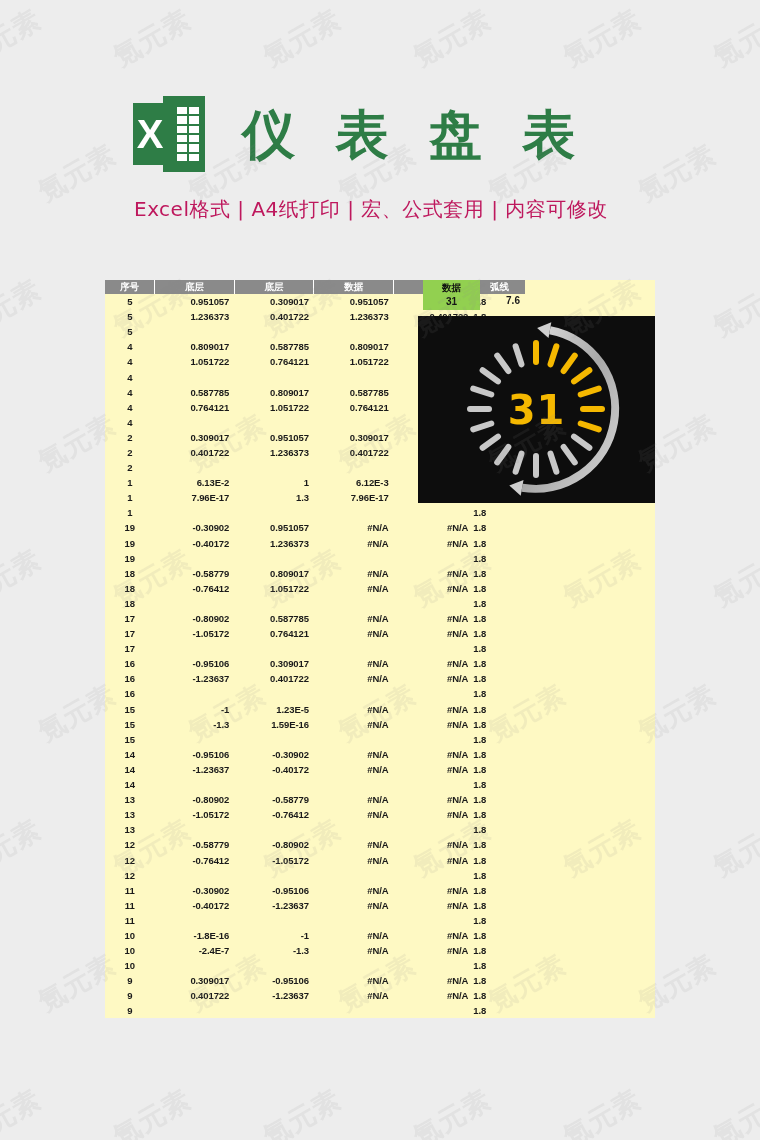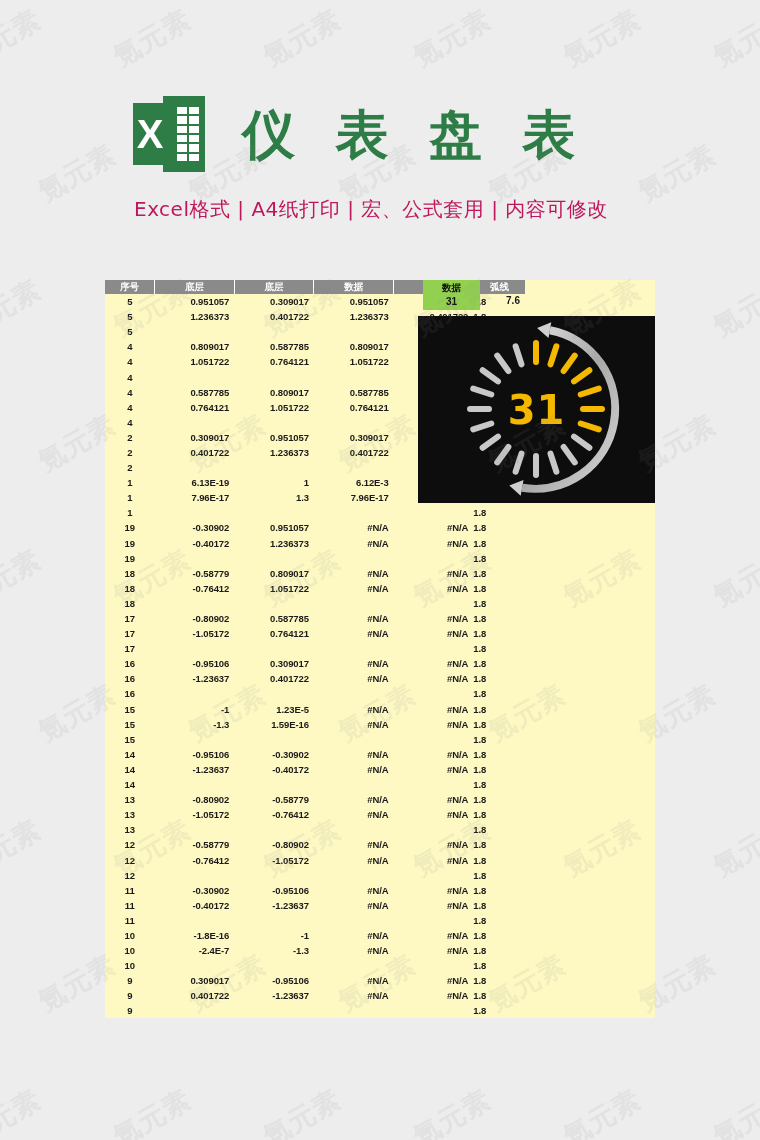--- a/index.html
+++ b/index.html
@@ -333,21 +333,21 @@
         <tr>
           <td class="c-idx">2</td>
           <td class="c-num"></td>
           <td class="c-num"></td>
           <td class="c-num"></td>
           <td class="c-num"></td>
           <td class="c-arc">1.8</td>
         </tr>
         <tr>
           <td class="c-idx">1</td>
-          <td class="c-num">6.13E-19</td>
+          <td class="c-num">6.13E-2</td>
           <td class="c-num">1</td>
           <td class="c-num">6.12E-3</td>
           <td class="c-num">1</td>
           <td class="c-arc">1.8</td>
         </tr>
         <tr>
           <td class="c-idx">1</td>
           <td class="c-num">7.96E-17</td>
           <td class="c-num">1.3</td>
           <td class="c-num">7.96E-17</td>

